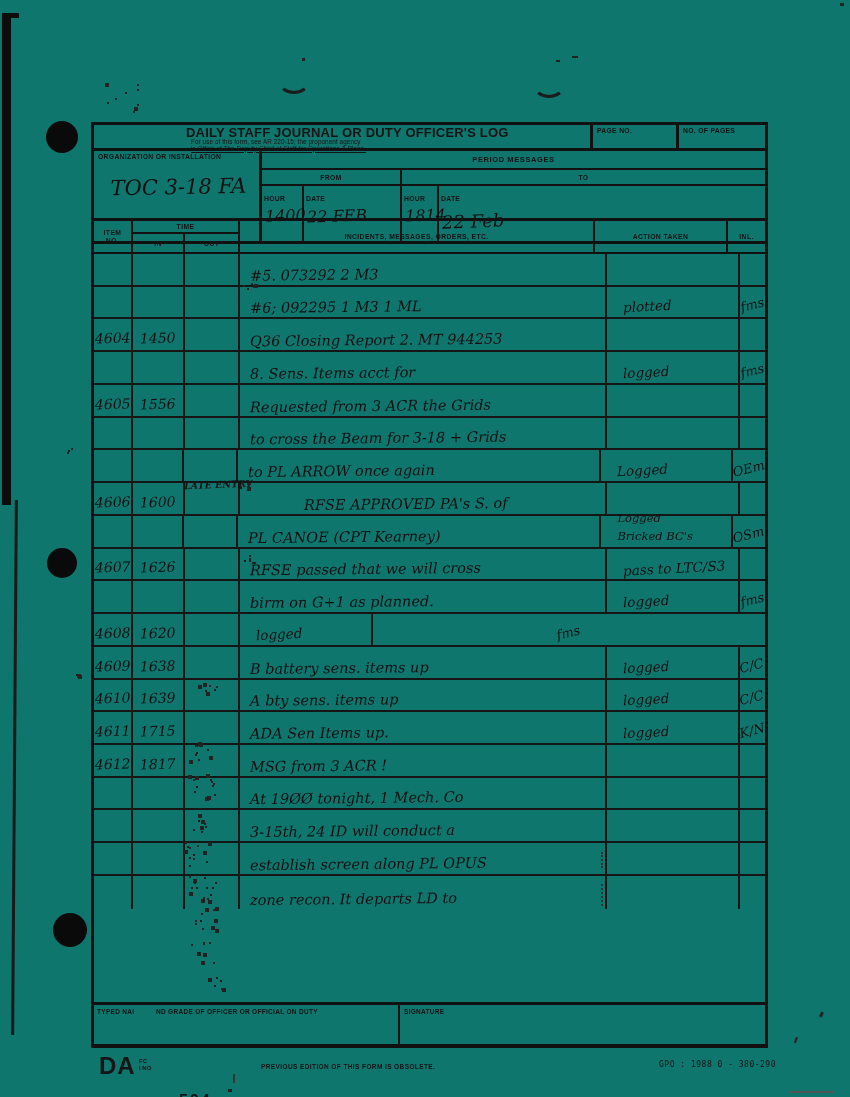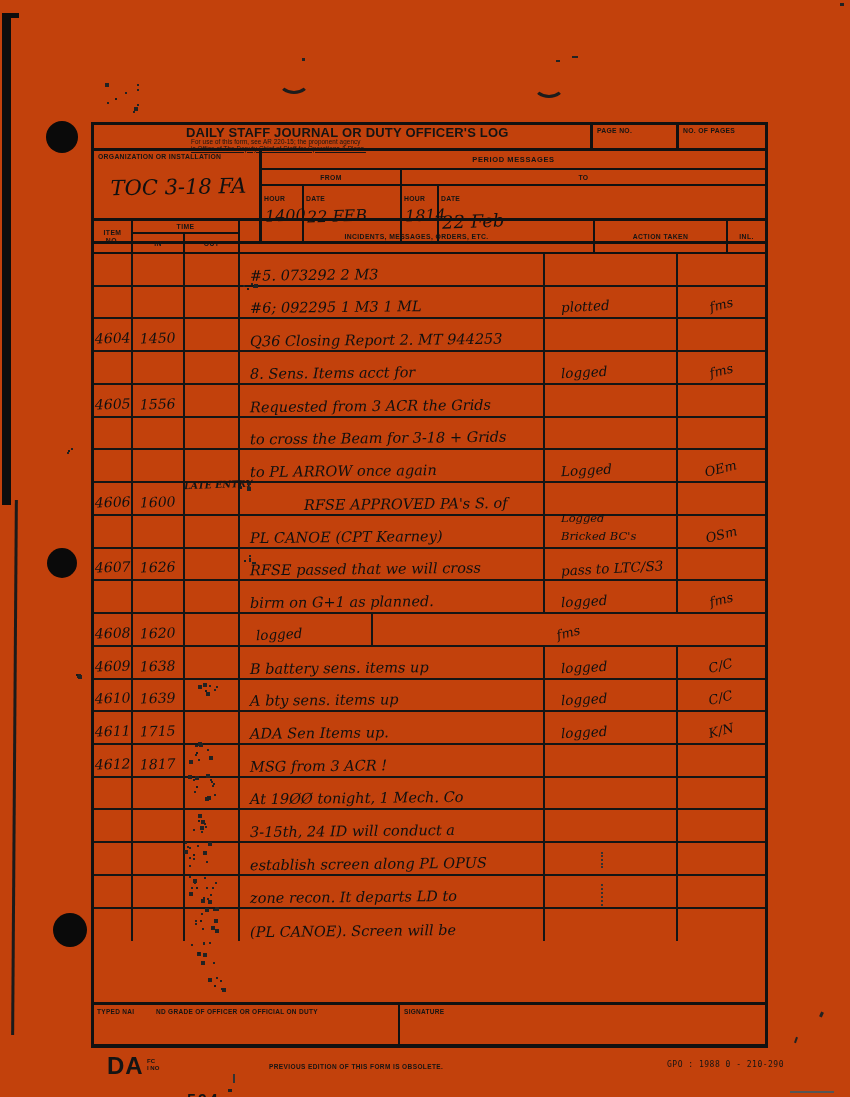--- a/index.html
+++ b/index.html
@@ -1,16 +1,16 @@
 <!DOCTYPE html>
 <html><head>
 <meta charset="utf-8">
 <style>
   html,body{margin:0;padding:0;background:#fff;}
-  .page{position:relative;width:850px;height:1097px;background:#c2410c;overflow:hidden;
+  .page{position:relative;width:850px;height:1097px;background:#0f766e;overflow:hidden;
         font-family:"Liberation Sans",sans-serif;color:#141414;}
   
   .edge-bar{position:absolute;left:2px;top:15px;width:9px;height:490px;background:#0d0d0d;}
   .edge-bar-tick{position:absolute;left:2px;top:13px;width:17px;height:5px;background:#0d0d0d;}
   .edge-line{position:absolute;left:13px;top:500px;width:3px;height:535px;background:#1a1a1a;transform:rotate(.4deg);}
   .hole{position:absolute;border-radius:50%;background:#0a0a0a;}
   .u-mark{position:absolute;width:26px;height:20px;border:3px solid transparent;border-bottom:3px solid #1c1c1c;border-radius:50%;}
   .speck{position:absolute;background:#222;}
   
   .formbox{position:absolute;left:91px;top:122px;width:677px;box-sizing:border-box;}
@@ -53,34 +53,34 @@
   .time-bot .out{flex:1;display:flex;align-items:center;justify-content:center;}
   .th-inc{width:355px;} .th-act{width:133px;} .th-inl{flex:1;}
   .tbody{flex:1;display:flex;flex-direction:column;}
   .trow{height:32.74px;box-sizing:border-box;border-bottom:2px solid #151515;display:flex;}
   .trow:last-child{border-bottom:none;}
   .td{box-sizing:border-box;border-right:2px solid #151515;position:relative;display:flex;align-items:flex-end;overflow:visible;}
   .td:last-child{border-right:none;}
   .c-item{width:39px;justify-content:center;}
   .c-in{width:52px;justify-content:center;}
   .c-out{width:55px;}
-  .c-inc{width:305px;padding:0 0 2px 10px;}
+  .c-inc{width:367px;padding:0 0 2px 10px;}
   .c-act{width:133px;padding:0 0 3px 16px;}
   .c-inl{flex:1;justify-content:center;}
   .c-item .hw,.c-in .hw{font-size:14px;padding-bottom:4px;transform:rotate(-2deg);white-space:nowrap;}
   .c-inc .hw{font-size:14.5px;white-space:nowrap;transform:rotate(-.6deg);}
   .c-act .hw{font-size:13.5px;white-space:nowrap;transform:rotate(-3deg);}
   .c-inl .hw{font-size:13px;transform:rotate(-14deg);padding-bottom:5px;}
   .act2{line-height:12px;font-size:11.5px !important;padding-bottom:0;}
   .note{position:absolute;left:-56px;top:-4px;font-size:9.5px;font-weight:bold;font-style:italic;font-family:"DejaVu Serif",serif;white-space:nowrap;transform:rotate(-2deg);}
   
   .footbox{position:absolute;left:0;top:883px;width:677px;height:43px;border:3px solid #111;border-top:none;border-bottom:4px solid #111;box-sizing:border-box;}
   .foot-divider{position:absolute;left:304px;top:0;width:2px;height:100%;background:#111;}
   .ft-lbl{position:absolute;top:3px;font-weight:bold;font-size:6.5px;letter-spacing:.3px;}
-  .daline{position:absolute;left:16px;top:930px;width:677px;height:40px;text-decoration:underline;}
+  .daline{position:absolute;left:8px;top:930px;width:677px;height:40px;text-decoration:underline;}
   .da{position:absolute;left:0;top:0;font-weight:bold;font-size:24px;letter-spacing:1px;font-family:"Liberation Sans",sans-serif;}
   .da-small{position:absolute;left:40px;top:6px;font-weight:bold;font-size:6px;line-height:7px;}
   .formnum{position:absolute;left:80px;top:-2px;font-weight:bold;font-size:16px;letter-spacing:2px;margin-top:42px;}
   .obsolete{position:absolute;left:162px;top:11px;font-weight:bold;font-size:6.5px;letter-spacing:.4px;}
   .gpo{position:absolute;right:0;top:8px;font-size:8px;letter-spacing:.5px;font-family:"DejaVu Sans Mono",monospace;}
   .dotted-mark{position:absolute;border-left:2px dotted #333;}
 </style>
 </head>
 <body>
 
@@ -437,49 +437,39 @@
           <div class="trow">
             <div class="td c-item"></div>
             <div class="td c-in"></div>
             <div class="td c-out"></div>
             <div class="td c-inc">
               <span class="hw">zone recon. It departs LD to</span>
             </div>
             <div class="td c-act"></div>
             <div class="td c-inl"></div>
           </div>
-          <div class="trow">
-            <div class="td c-item"></div>
-            <div class="td c-in"></div>
-            <div class="td c-out"></div>
-            <div class="td c-inc">
-              <span class="hw">(PL CANOE). Screen will be</span>
-            </div>
-            <div class="td c-act"></div>
-            <div class="td c-inl"></div>
-          </div>
         </div>
     </div>
 
     <div class="footbox">
       <div class="ft-lbl" style="left:3px;">TYPED NAI</div>
       <div class="ft-lbl" style="left:62px;">ND GRADE OF OFFICER OR OFFICIAL ON DUTY</div>
       <div class="foot-divider"></div>
       <div class="ft-lbl" style="left:310px;">SIGNATURE</div>
     </div>
 
     <div class="daline">
       <span class="da">DA</span>
       <span class="da-small">
         <span>FC</span><br>
         <span>I NO</span>
       </span>
       <span class="formnum">594</span>
       <span class="obsolete">PREVIOUS EDITION OF THIS FORM IS OBSOLETE.</span>
-      <span class="gpo">GPO : 1988 0 - 210-290</span>
+      <span class="gpo">GPO : 1988 0 - 380-290</span>
     </div>
 
   </div>
 <div style="position: absolute; left: 115px; top: 98px; width: 2px; height: 2px; background: rgb(27, 27, 27); box-shadow: rgb(34, 34, 34) 10px -6px 0px 0px, rgb(34, 34, 34) 22px 6px 0px 0px, rgb(34, 34, 34) 18px 13px 0px 0px, rgb(34, 34, 34) 22px -9px 0px 0px, rgb(34, 34, 34) 22px -14px 0px 0px, rgb(34, 34, 34) -9px -14px 0px 1px, rgb(34, 34, 34) 20px 10px 0px 1px, rgb(34, 34, 34) -8px 4px 0px 0px;"></div>
     <div style="position: absolute; left: 68px; top: 450px; width: 2px; height: 2px; background: rgb(27, 27, 27); box-shadow: rgb(34, 34, 34) -1px 2px 0px 0px, rgb(34, 34, 34) 3px -2px 0px 0px;"></div>
     <div style="position: absolute; left: 76px; top: 674px; width: 2px; height: 2px; background: rgb(27, 27, 27); box-shadow: rgb(34, 34, 34) 2px 1px 0px 1px, rgb(34, 34, 34) 3px 2px 0px 1px;"></div>
     <div style="position: absolute; left: 247px; top: 288px; width: 2px; height: 2px; background: rgb(27, 27, 27); box-shadow: rgb(34, 34, 34) -4px -3px 0px 0px, rgb(34, 34, 34) 6px -2px 0px 0px, rgb(34, 34, 34) 8px -3px 0px 1px, rgb(34, 34, 34) 4px -5px 0px 0px;"></div>
     <div style="position: absolute; left: 244px; top: 560px; width: 2px; height: 2px; background: rgb(27, 27, 27); box-shadow: rgb(34, 34, 34) 5px -2px 0px 0px, rgb(34, 34, 34) 10px 2px 0px 0px, rgb(34, 34, 34) 8px 2px 0px 0px, rgb(34, 34, 34) 5px -5px 0px 0px, rgb(34, 34, 34) 5px 0px 0px 0px;"></div>
     <div style="position: absolute; left: 240px; top: 487px; width: 2px; height: 2px; background: rgb(27, 27, 27); box-shadow: rgb(34, 34, 34) 0px -1px 0px 0px, rgb(34, 34, 34) 7px -4px 0px 0px, rgb(34, 34, 34) 8px 1px 0px 1px, rgb(34, 34, 34) 9px -4px 0px 0px;"></div>
     <div style="position: absolute; left: 205px; top: 690px; width: 2px; height: 2px; background: rgb(27, 27, 27); box-shadow: rgb(34, 34, 34) 2px 3px 0px 1px, rgb(34, 34, 34) -1px -6px 0px 1px, rgb(34, 34, 34) -6px -4px 0px 1px, rgb(34, 34, 34) 9px -1px 0px 0px, rgb(34, 34, 34) 4px -5px 0px 0px, rgb(34, 34, 34) 11px -4px 0px 0px;"></div>

